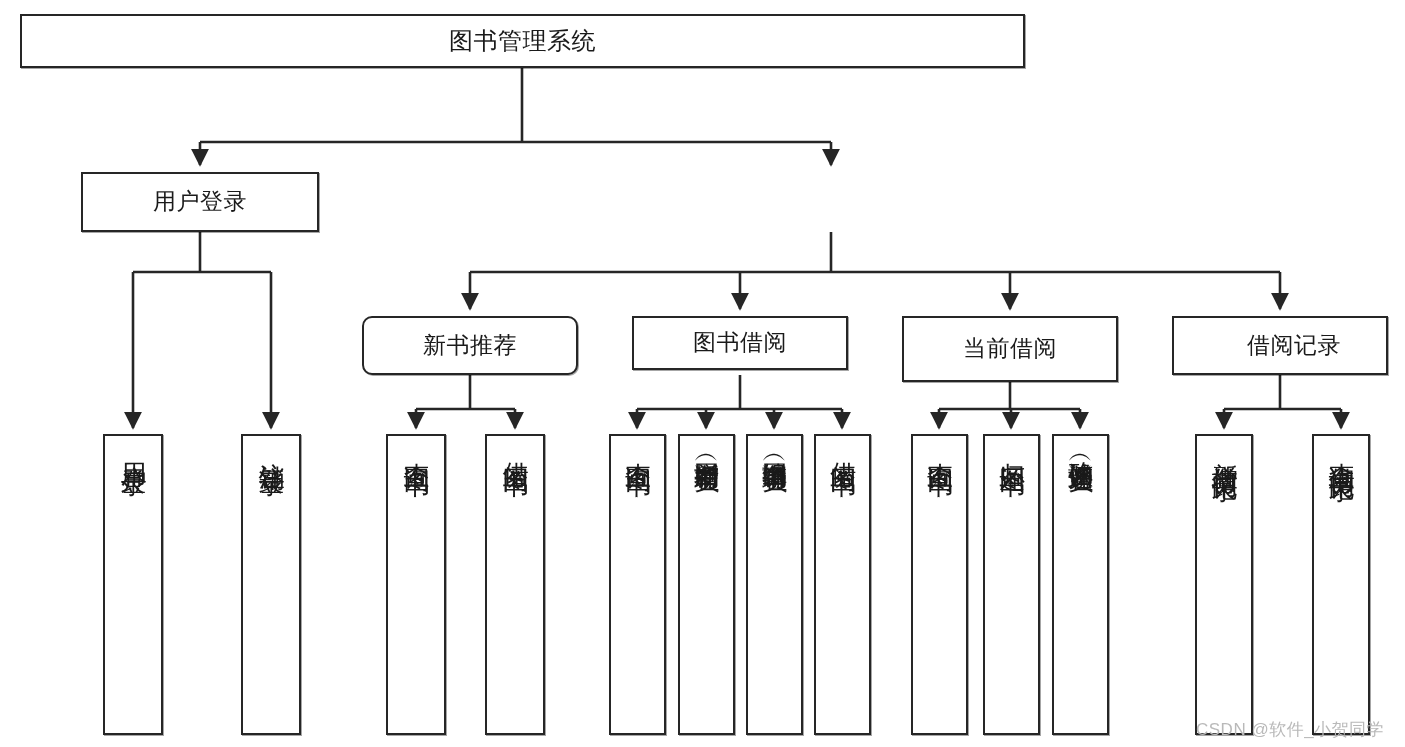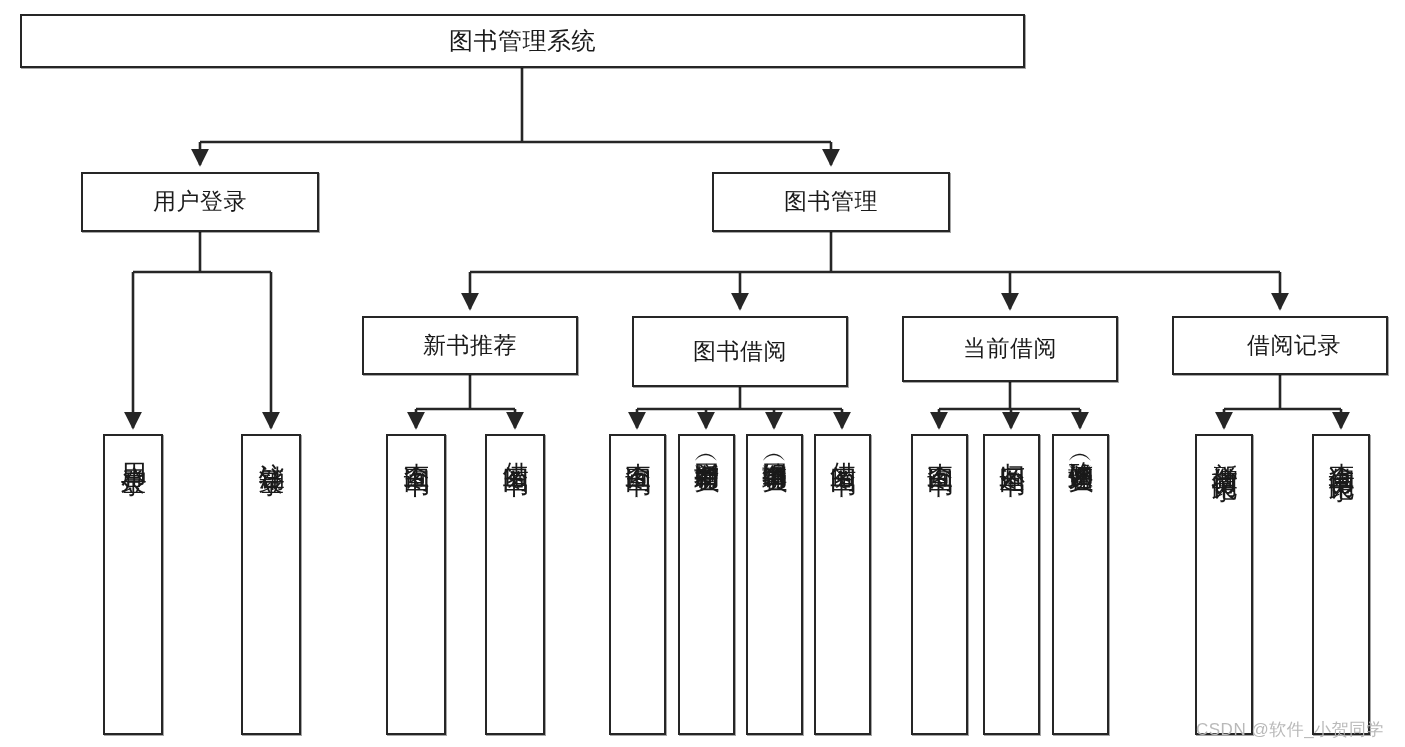--- a/index.html
+++ b/index.html
@@ -134,28 +134,25 @@
     </g>
   </svg>
 
   <div class="node horiz root" style="left: 20px; top: 14px; width: 1005px; height: 54px; border-color: rgb(38, 38, 38); background: rgb(255, 255, 255); color: rgb(26, 26, 26);">
     <span class="node-label">图书管理系统</span>
   </div>
 
   <div class="node horiz" style="left: 81px; top: 172px; width: 238px; height: 60px; border-color: rgb(38, 38, 38); background: rgb(255, 255, 255); color: rgb(26, 26, 26);">
     <span class="node-label">用户登录</span>
   </div>
-  <div class="node horiz" style="left: 712px; top: 172px; width: 238px; height: 60px; border-color: rgb(38, 38, 38); background: rgb(255, 255, 255); color: rgb(26, 26, 26);">
-    <span class="node-label">图书管理</span>
-  </div>
-
-  <div class="node horiz" style="left: 362px; top: 316px; width: 216px; height: 59px; border-color: rgb(38, 38, 38); background: rgb(255, 255, 255); color: rgb(26, 26, 26);">
+
+  <div class="node horiz" style="left: 362px; top: 316px; width: 216px; height: 59px; border-color: rgb(38, 38, 38); background: rgb(255, 255, 255); color: rgb(26, 26, 26); border-radius: 10px;">
     <span class="node-label">新书推荐</span>
   </div>
-  <div class="node horiz" style="left: 632px; top: 316px; width: 216px; height: 71px; border-color: rgb(38, 38, 38); background: rgb(255, 255, 255); color: rgb(26, 26, 26);">
+  <div class="node horiz" style="left: 632px; top: 316px; width: 216px; height: 54px; border-color: rgb(38, 38, 38); background: rgb(255, 255, 255); color: rgb(26, 26, 26);">
     <span class="node-label">图书借阅</span>
   </div>
   <div class="node horiz" style="left: 902px; top: 316px; width: 216px; height: 66px; border-color: rgb(38, 38, 38); background: rgb(255, 255, 255); color: rgb(26, 26, 26);">
     <span class="node-label">当前借阅</span>
   </div>
   <div class="node horiz" style="left: 1172px; top: 316px; width: 216px; height: 59px; border-color: rgb(38, 38, 38); background: rgb(255, 255, 255); color: rgb(26, 26, 26); padding-left: 28px;">
     <span class="node-label">借阅记录</span>
   </div>
 
   <div class="node vert" style="left: 103px; top: 434px; width: 60px; height: 301px; border-color: rgb(38, 38, 38); background: rgb(255, 255, 255); color: rgb(26, 26, 26);">

